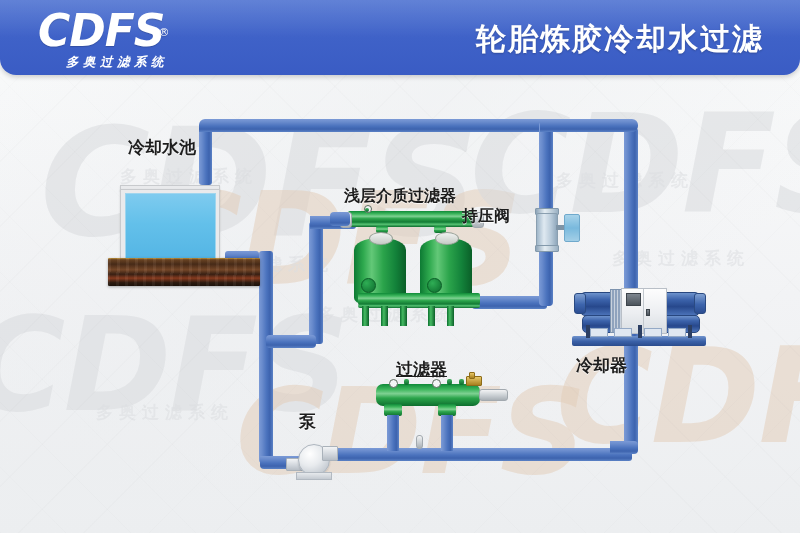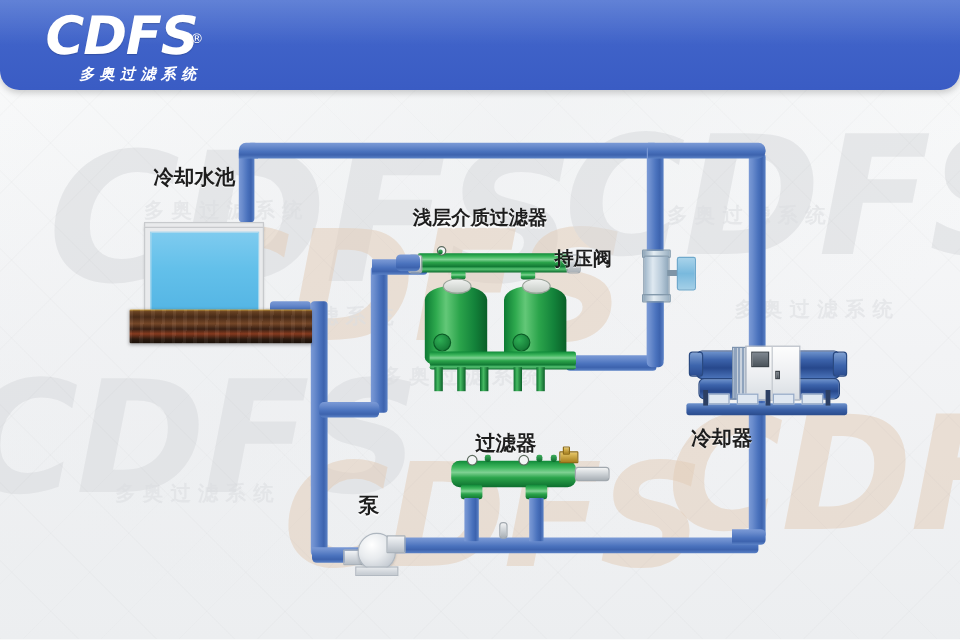--- a/index.html
+++ b/index.html
@@ -231,20 +231,21 @@
   <div class="hatch"></div>
 
   <div class="header">
     <div class="logo">
       <div class="mark" style="position:relative;display:inline-block;">
         <span>CDFS</span>
         <span class="reg">®</span>
       </div>
       <div class="cn">多奥过滤系统</div>
     </div>
+    <div class="title">轮胎炼胶冷却水过滤</div>
   </div>
 
   <div class="pipe h" style="left:206px;top:119px;width:342px;height:13px;border-radius:3px;"></div>
 
   <div class="pipe v" style="left:199px;top:125px;width:13px;height:60px;border-radius:3px;"></div>
   <div class="pipe h" style="left:199px;top:119px;width:16px;height:13px;border-radius:6px 3px 0 0;"></div>
 
   <div class="pipe v" style="left:539px;top:122px;width:14px;height:180px;border-radius:3px;"></div>
 
   <div class="pipe v" style="left:624px;top:128px;width:14px;height:320px;border-radius:3px;"></div>
@@ -264,21 +265,21 @@
   <div class="pipe h" style="left:310px;top:216px;width:46px;height:13px;border-radius:0 3px 3px 0;"></div>
   <div class="pipe h" style="left:266px;top:335px;width:50px;height:13px;border-radius:4px;"></div>
 
   <div class="lbl" style="left:128px;top:136px;font-size:17px;">冷却水池</div>
   <div class="pool-frame" style="left:120px;top:185px;width:98px;height:4px;"></div>
   <div class="pool-frame" style="left:120px;top:189px;width:98px;height:74px;">
     <div class="pool-water" style="left:4px;top:3px;width:89px;height:66px;"></div>
   </div>
   <div class="wood" style="left:108px;top:258px;width:152px;height:28px;"></div>
 
-  <div class="lbl" style="left:344px;top:172px;font-size:16px;">浅层介质过滤器</div>
+  <div class="lbl" style="left:344px;top:186px;font-size:16px;">浅层介质过滤器</div>
 
   <div class="gbar" style="left:348px;top:211px;width:126px;height:12px;"></div>
   <div class="gbar thin" style="left:348px;top:222px;width:126px;height:5px;"></div>
   <div class="gauge" style="left:364px;top:205px;width:6px;height:6px;"></div>
   <div class="nub" style="left:365px;top:208px;width:4px;height:4px;"></div>
   <div class="gbar" style="left:376px;top:226px;width:12px;height:7px;"></div>
   <div class="gbar" style="left:434px;top:226px;width:12px;height:7px;"></div>
 
   <div class="greycyl" style="left:340px;top:212px;width:10px;height:14px;"></div>
   <div class="greycyl" style="left:472px;top:212px;width:10px;height:14px;"></div>
@@ -326,21 +327,21 @@
 
   <div class="ch-skid" style="left:572px;top:336px;width:134px;height:10px;"></div>
   <div class="ch-win" style="left:590px;top:328px;width:16px;height:7px;"></div>
   <div class="ch-win" style="left:614px;top:328px;width:16px;height:7px;"></div>
   <div class="ch-win" style="left:644px;top:328px;width:16px;height:7px;"></div>
   <div class="ch-win" style="left:668px;top:328px;width:16px;height:7px;"></div>
   <div class="ch-foot" style="left:586px;top:325px;width:4px;height:13px;"></div>
   <div class="ch-foot" style="left:638px;top:325px;width:4px;height:13px;"></div>
   <div class="ch-foot" style="left:688px;top:325px;width:4px;height:13px;"></div>
 
-  <div class="lbl" style="left:396px;top:358px;font-size:17px;">过滤器</div>
+  <div class="lbl" style="left:396px;top:358px;font-size:17px;text-decoration:underline;">过滤器</div>
 
   <div class="gbar" style="left:376px;top:384px;width:104px;height:22px;border-radius:7px;"></div>
   <div class="greycyl" style="left:479px;top:389px;width:27px;height:10px;"></div>
   <div class="gauge" style="left:389px;top:379px;width:7px;height:7px;"></div>
   <div class="gauge" style="left:432px;top:379px;width:7px;height:7px;"></div>
   <div class="nub" style="left:404px;top:379px;width:5px;height:6px;"></div>
   <div class="nub" style="left:447px;top:379px;width:5px;height:6px;"></div>
   <div class="nub" style="left:459px;top:379px;width:5px;height:6px;"></div>
   <div class="brass" style="left:466px;top:376px;width:14px;height:8px;"></div>
   <div class="brass" style="left:469px;top:372px;width:4px;height:5px;"></div>

